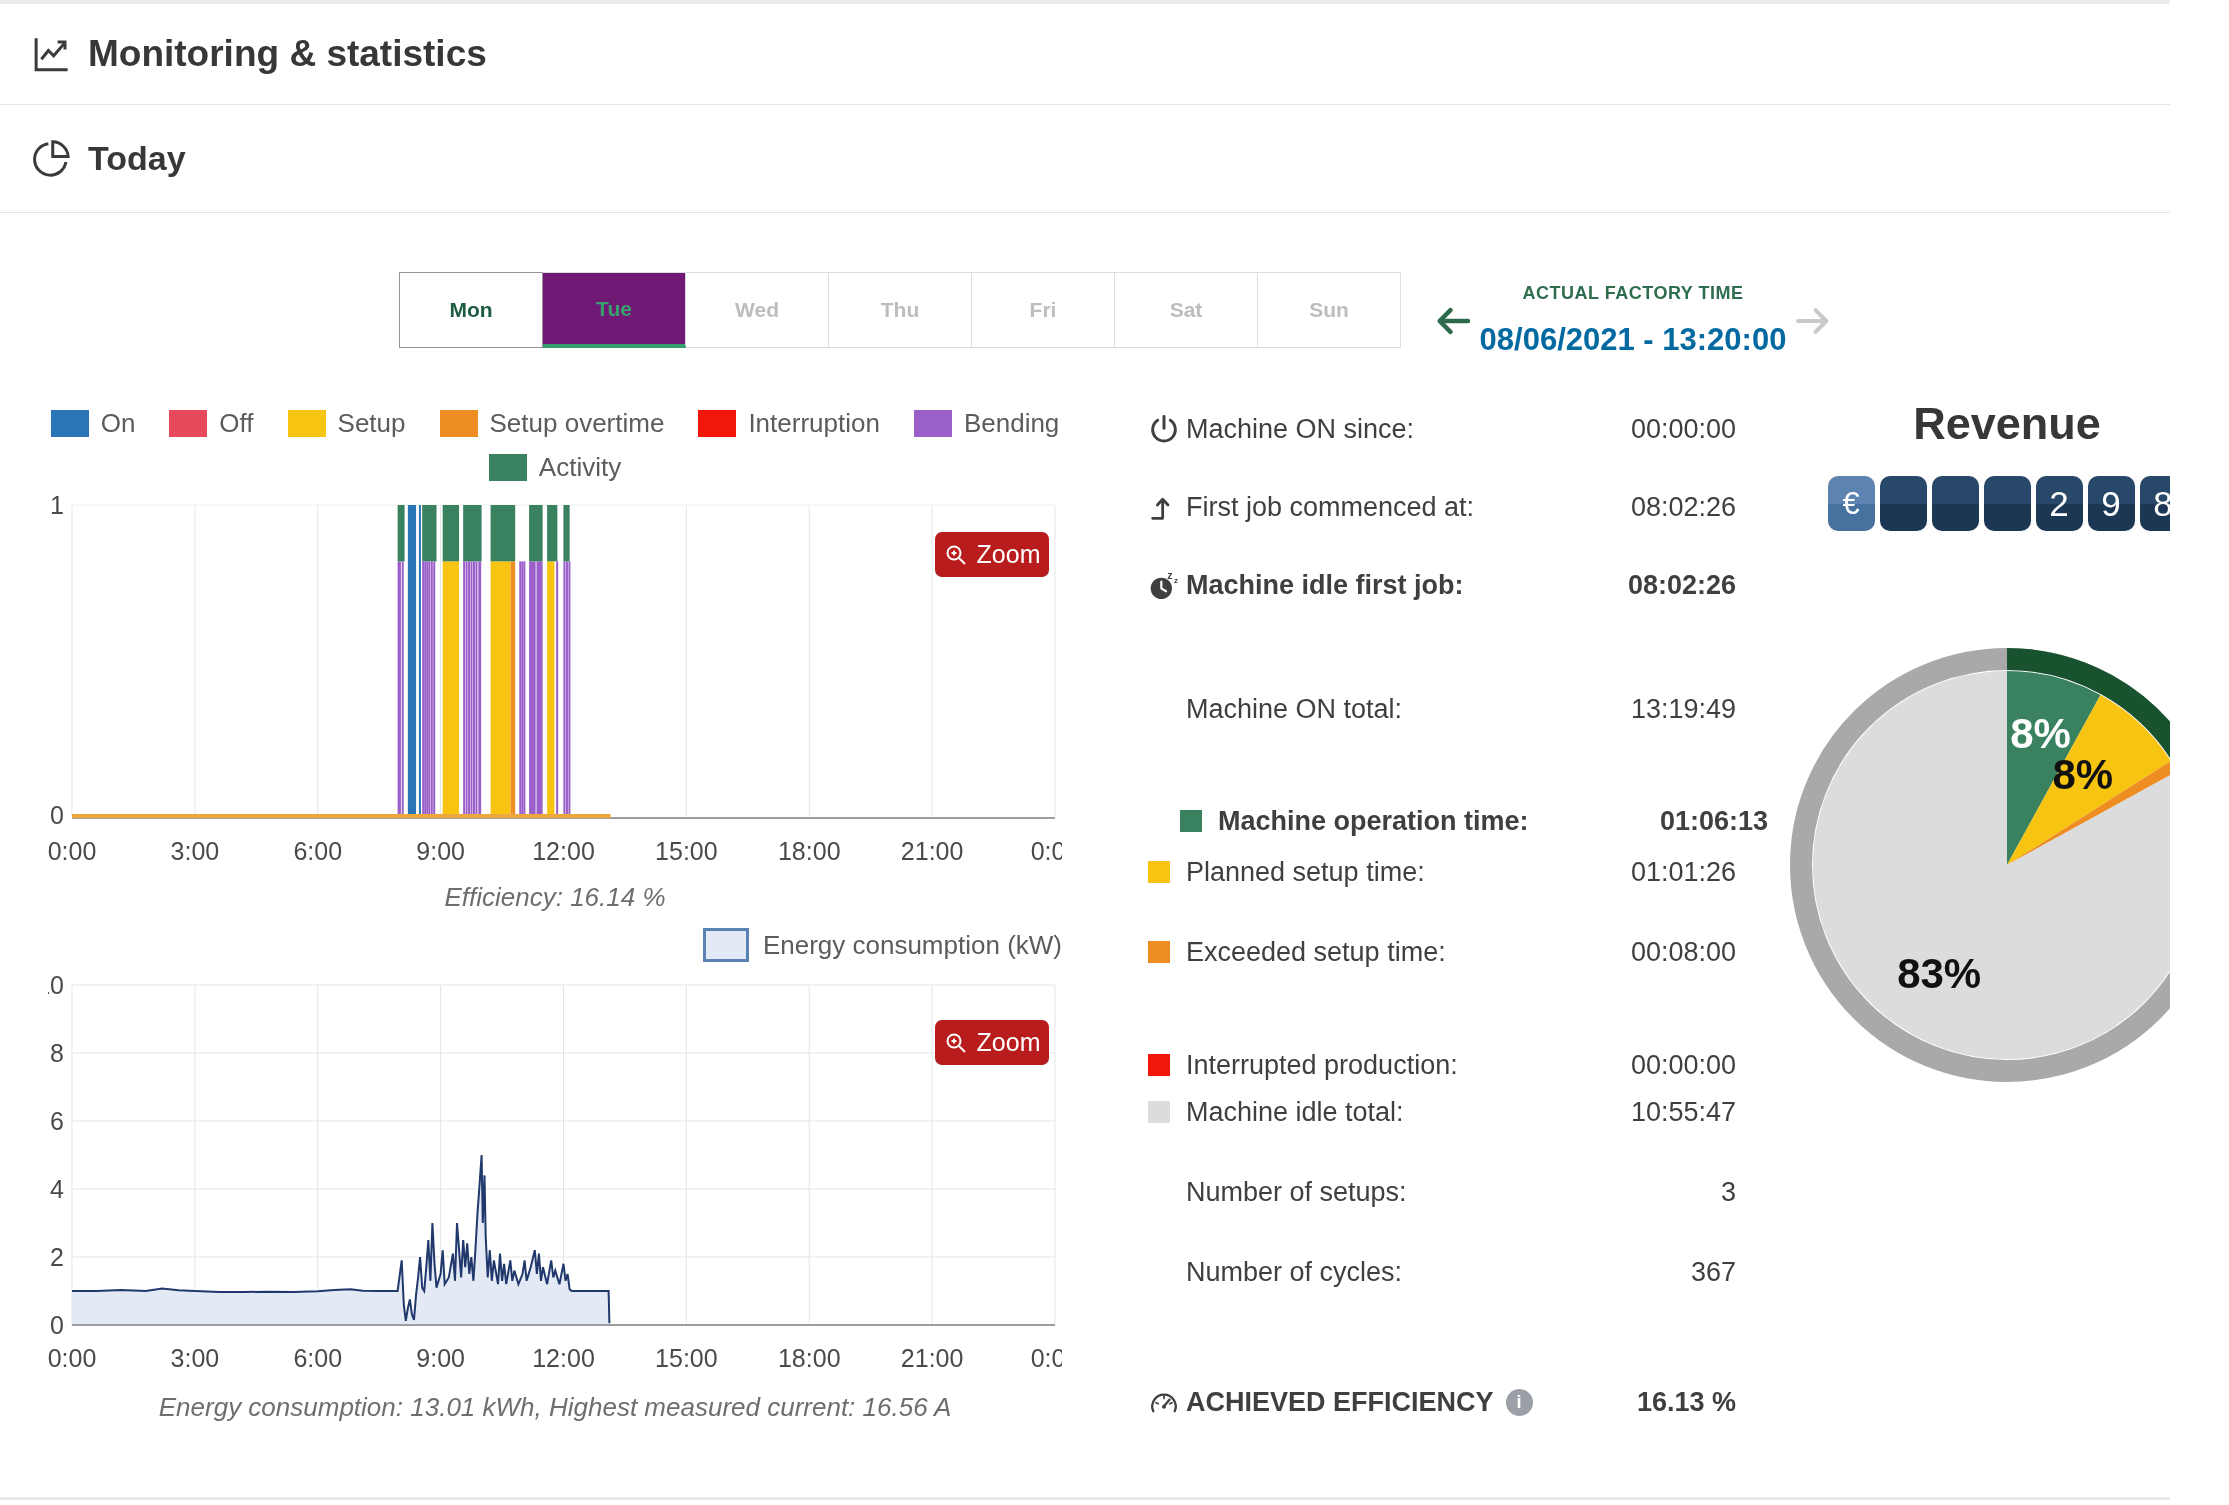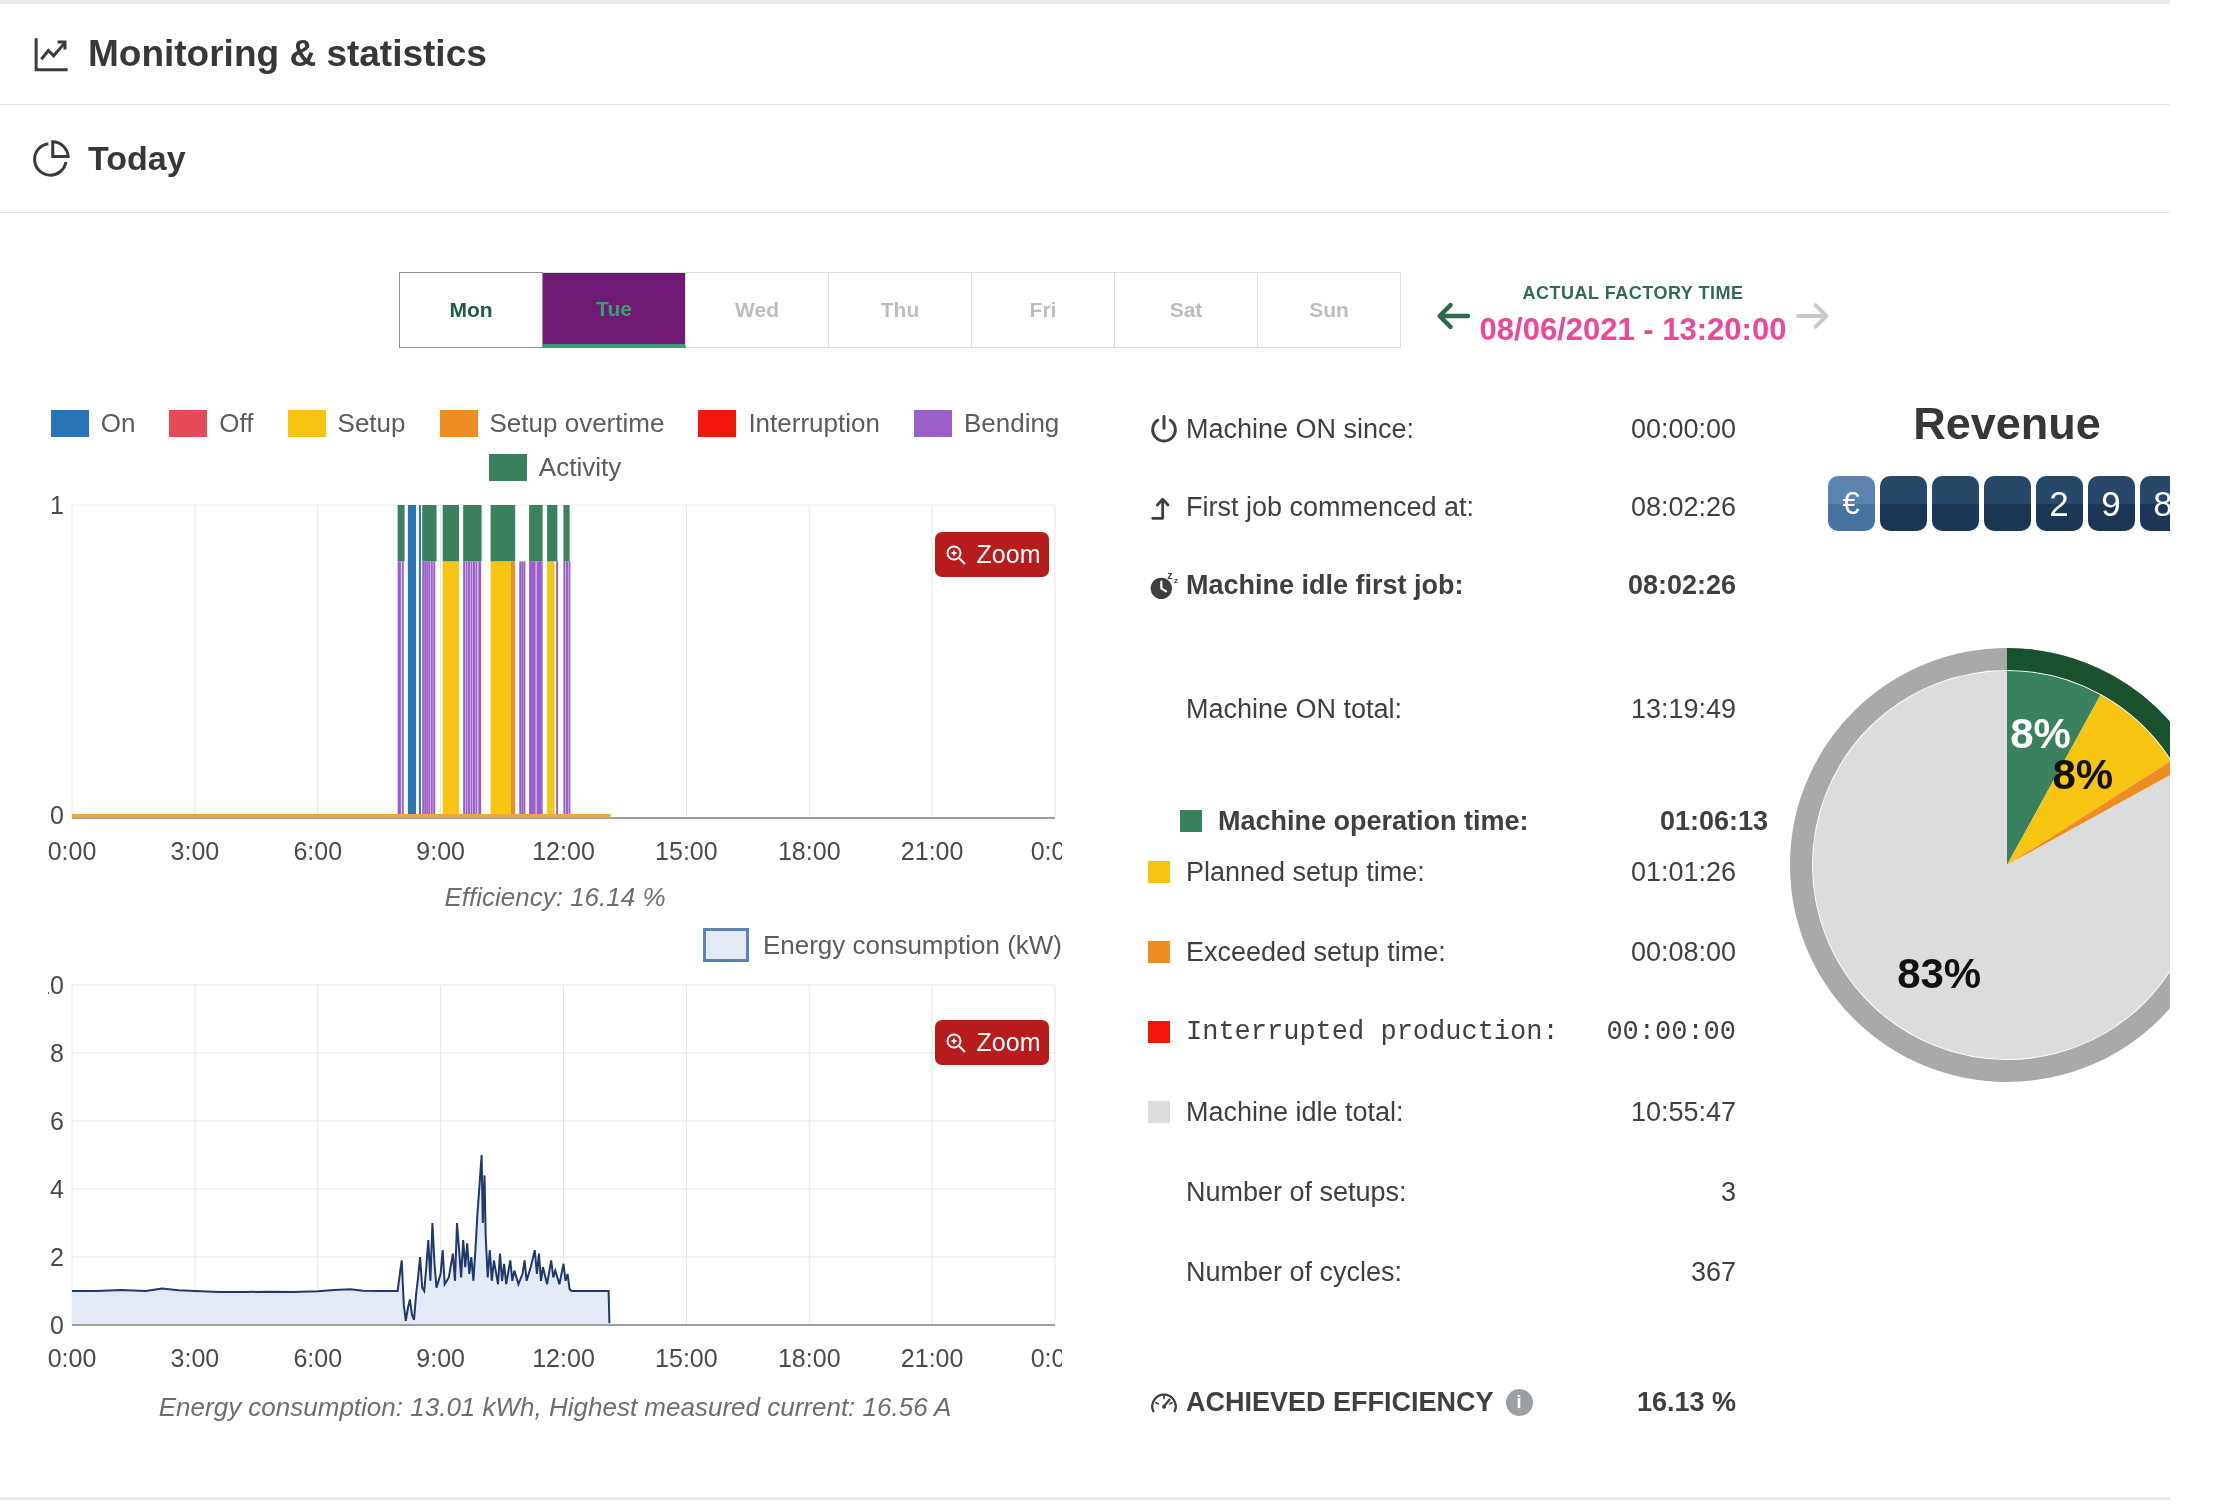--- a/index.html
+++ b/index.html
@@ -20,21 +20,21 @@
   .tabs{position:absolute;left:400px;top:272px;display:flex;}
   .tab{width:144px;height:76px;box-sizing:border-box;background:#fff;border:1px solid #dedede;margin-left:-1px;
        display:flex;align-items:center;justify-content:center;font-size:21px;font-weight:bold;color:#bdbdbd;cursor:pointer;}
   .tab.today{border-color:#949494;color:#1d5c41;z-index:2;}
   .tab.selected{background:#701a75;color:#37a06c;border-bottom:4px solid #35a06d;z-index:1;}
 
   .ftwrap{position:absolute;left:1433px;top:283px;width:400px;display:flex;align-items:center;}
   .navarrow{width:40px;height:40px;flex:0 0 auto;cursor:pointer;background:none;border:none;padding:0;}
   .ftcenter{flex:1;text-align:center;color:#2e6d4e;}
   .ftlabel{font-size:18px;font-weight:bold;letter-spacing:.5px;color:#2e6d4e;}
-  .ftvalue{font-size:31px;font-weight:bold;margin-top:8px;color:#ec4899;}
+  .ftvalue{font-size:31px;font-weight:bold;margin-top:18px;color:#0369a1;}
 
   
   .legend{position:absolute;left:48px;width:1014px;display:flex;justify-content:center;gap:34px;}
   .legend.r1{top:408px;} .legend.r2{top:452px;}
   .litem{display:flex;align-items:center;gap:12px;cursor:pointer;}
   .lswatch{width:38px;height:27px;display:inline-block;}
   .llabel{font-size:26px;color:#5c5c5c;}
 
   .chart-svg{position:absolute;left:48px;}
   #timeline-svg{top:496px;}
@@ -342,21 +342,21 @@
       <div class="srow" style="top: 851px;">
         <div class="sswatch" style="background: rgb(248, 196, 18);"></div>
         <div class="slabel">Planned setup time:</div>
         <div class="svalue">01:01:26</div>
       </div>
       <div class="srow" style="top: 931px;">
         <div class="sswatch" style="background: rgb(238, 141, 34);"></div>
         <div class="slabel">Exceeded setup time:</div>
         <div class="svalue">00:08:00</div>
       </div>
-      <div class="srow" style="top: 1011px; font-family: Liberation Mono, monospace;">
+      <div class="srow" style="top: 1044px;">
         <div class="sswatch" style="background: rgb(243, 22, 11);"></div>
         <div class="slabel">Interrupted production:</div>
         <div class="svalue">00:00:00</div>
       </div>
       <div class="srow" style="top: 1091px;">
         <div class="sswatch" style="background: rgb(220, 220, 220);"></div>
         <div class="slabel">Machine idle total:</div>
         <div class="svalue">10:55:47</div>
       </div>
       <div class="srow" style="top: 1171px;">

